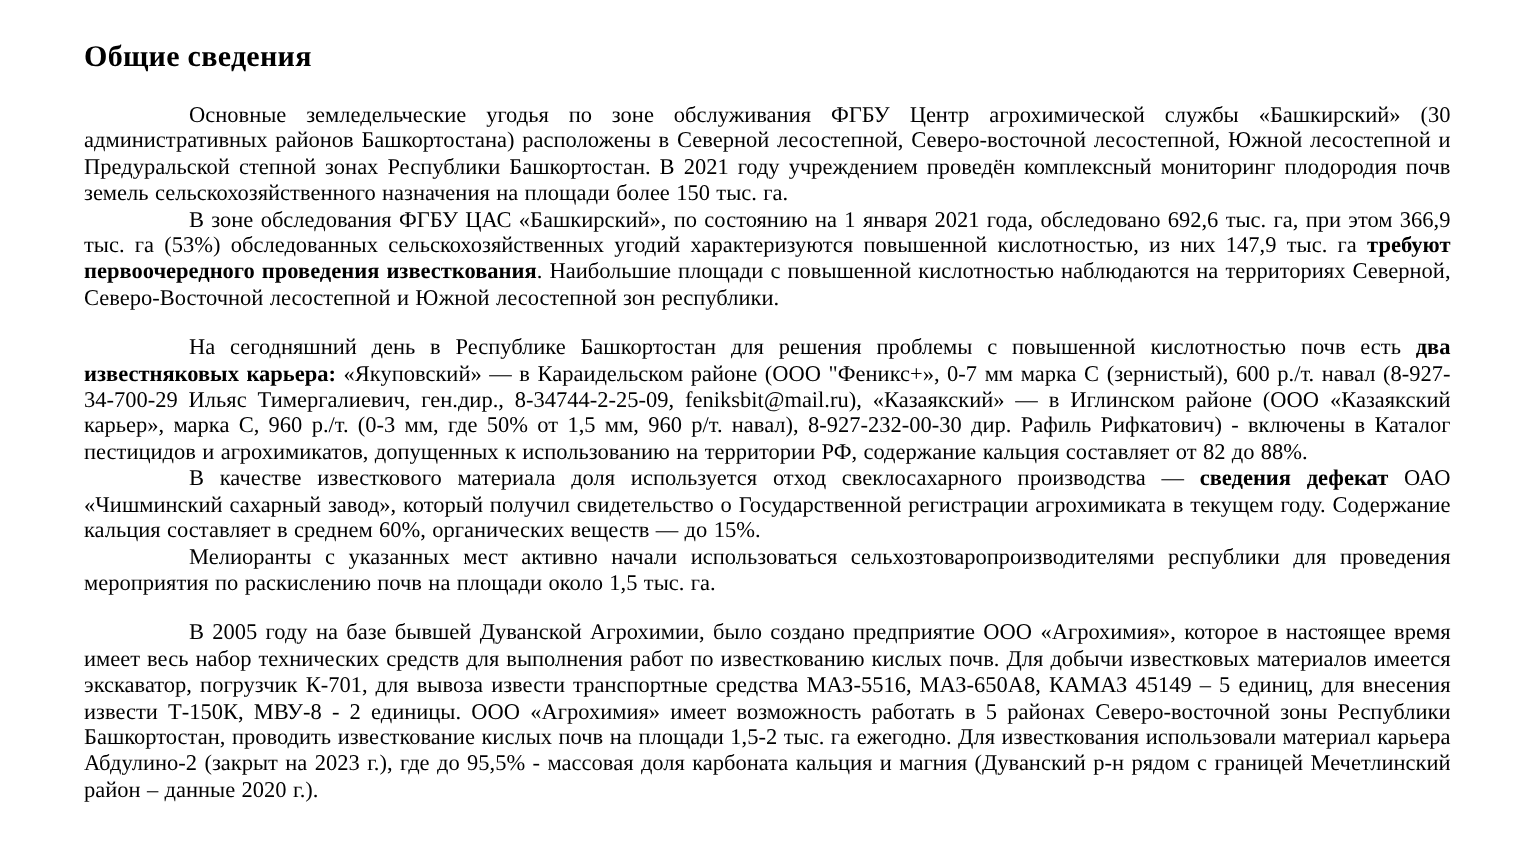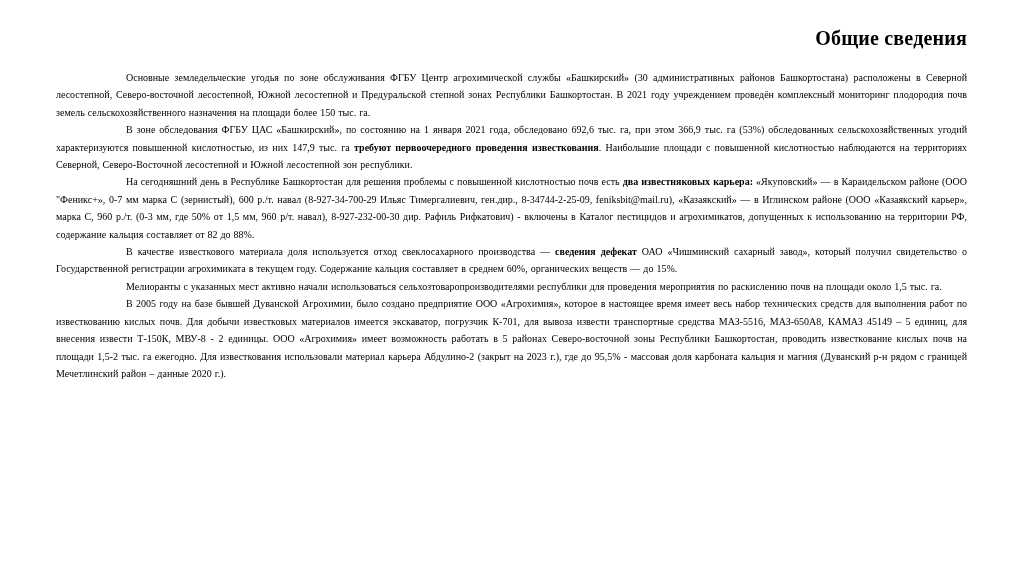--- a/index.html
+++ b/index.html
@@ -13,38 +13,39 @@
     height: 574px;
     background: #ffffff;
     overflow: hidden;
     box-sizing: border-box;
     padding: 26px 57px 0 56px;
     font-family: "Liberation Serif", "DejaVu Serif", serif;
     color: #000000;
   }
   .title {
     margin: 0 0 19px 0;
-    text-align: right;
+    text-align: left;
     font-size: 20px;
     line-height: 24px;
     font-weight: bold;
     letter-spacing: 0.2px;
   }
   .doc-body {
-    font-size: 10px;
+    font-size: 15px;
     line-height: 17.4px;
   }
   p.para {
     margin: 0;
     text-indent: 70px;
     text-align: justify;
     hyphens: none;
     word-spacing: 0.5px;
   }
   p.para.gap {
+    margin-top: 16px;
   }
   .bold {
     font-weight: bold;
   }
 </style>
 </head>
 <body>
 
 <div class="page">
   <h1 class="title">Общие сведения</h1>

